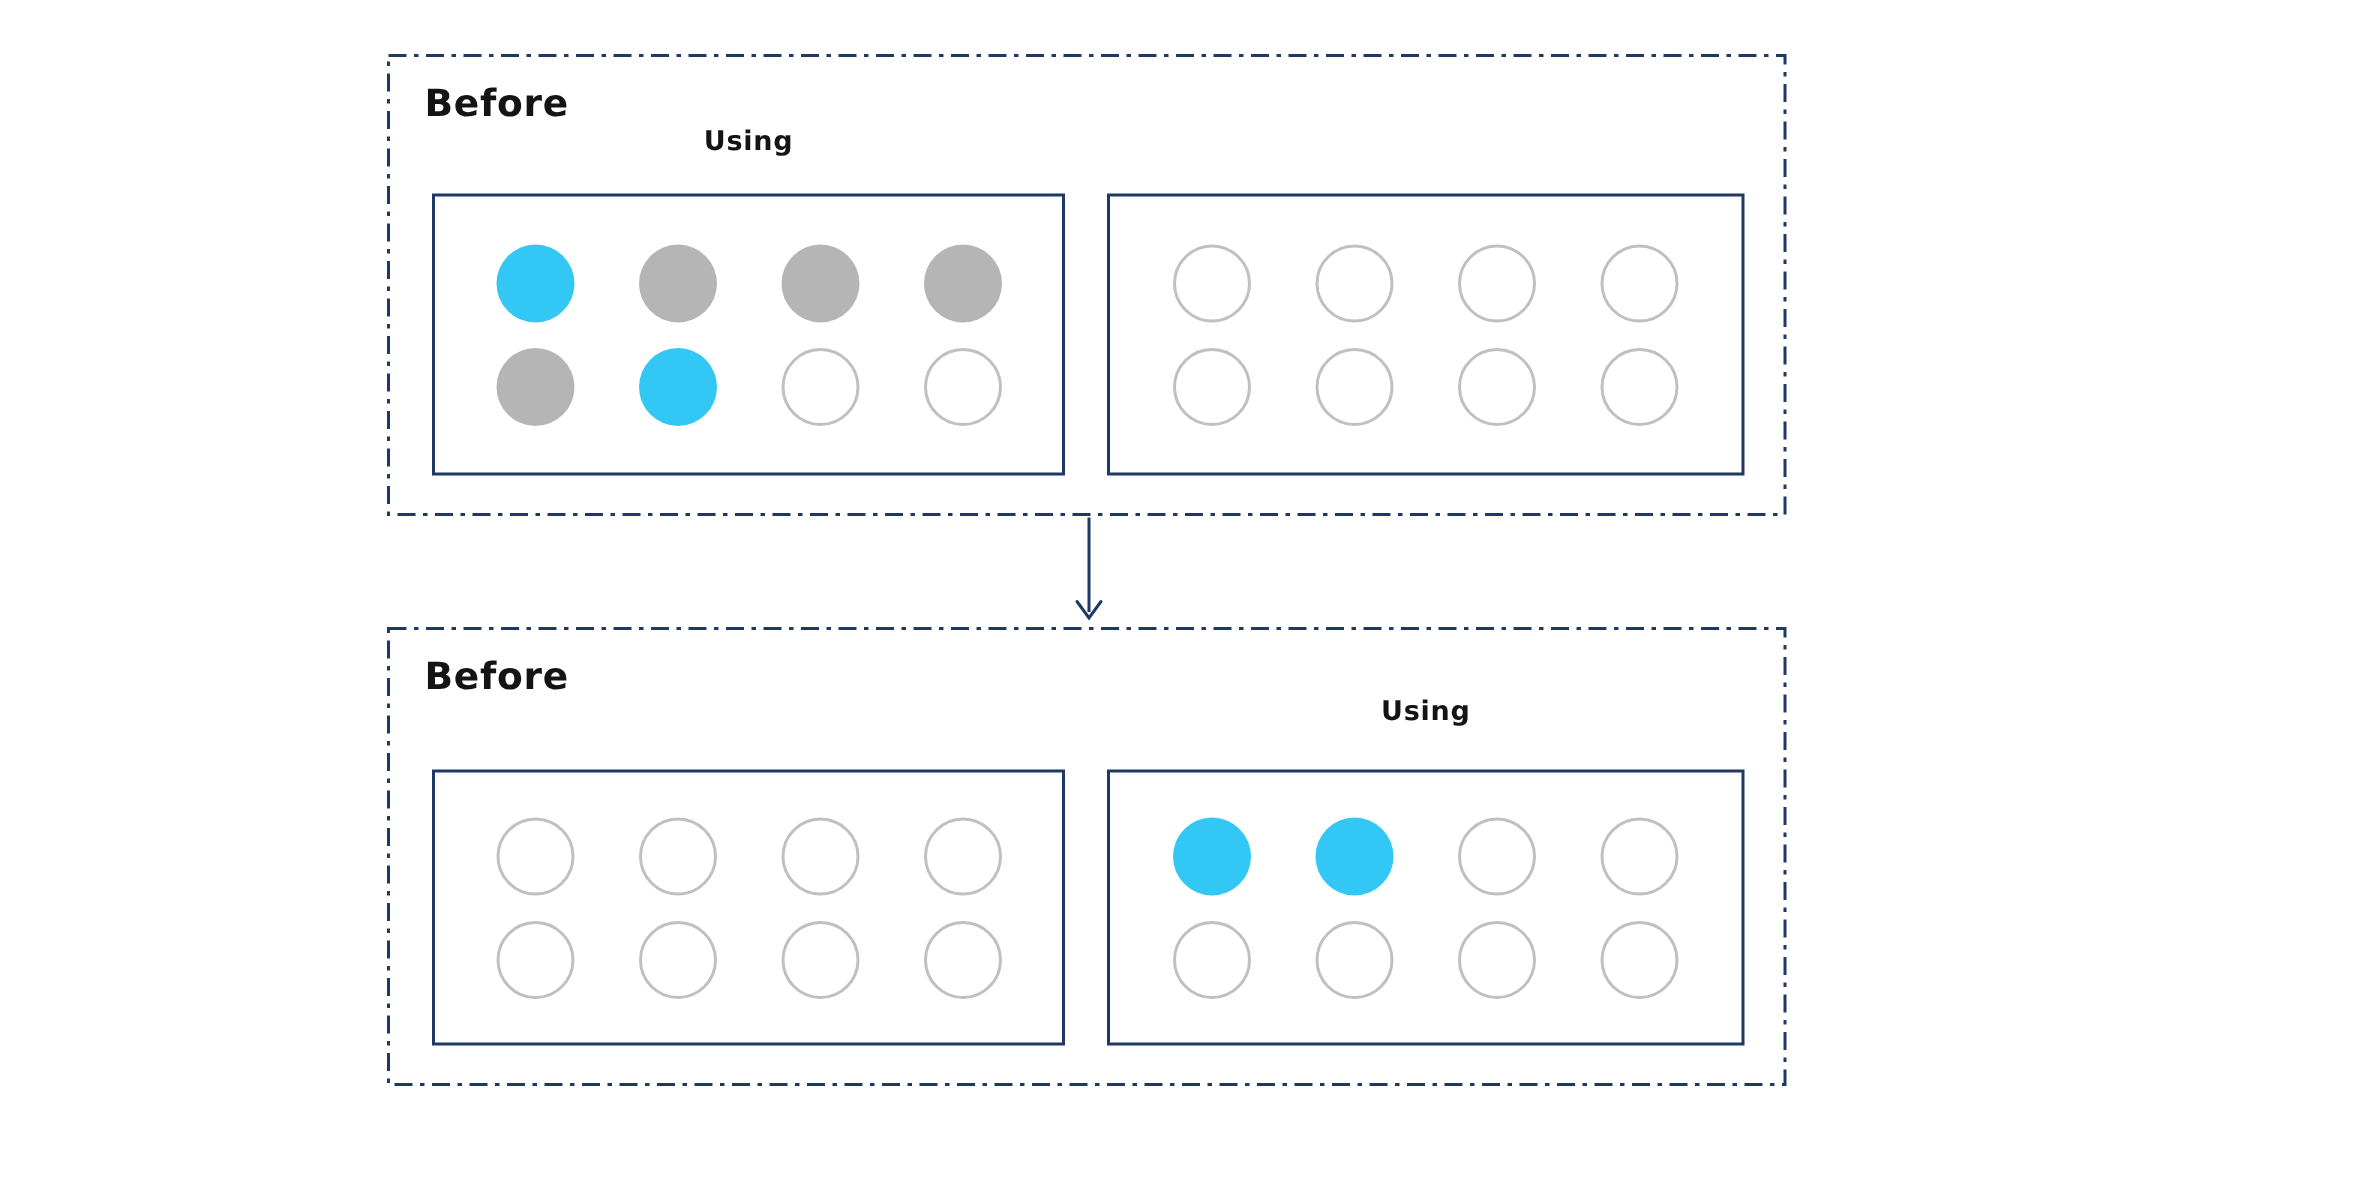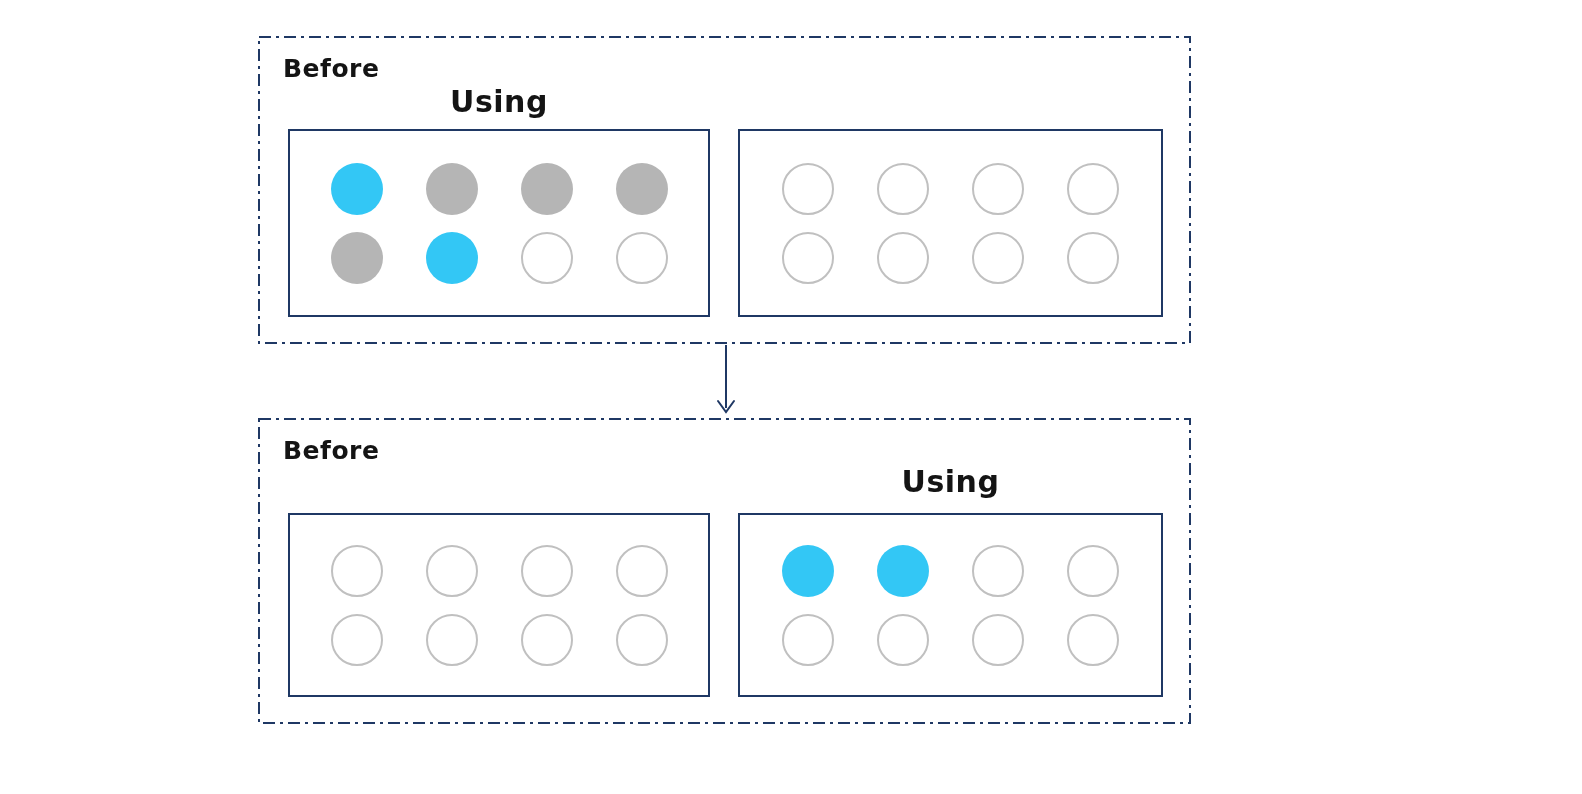--- a/index.html
+++ b/index.html
@@ -15,21 +15,21 @@
   }
   #bg-svg{position:absolute;left:0;top:0;width:1582px;height:794px;}
   .panel{position:absolute;width:932px;}
   #panel-before{left:258px;top:36px;height:307px;text-decoration:underline;}
   #panel-after{left:258px;top:418px;height:305px;}
   .panel-label{
     position:absolute;left:25px;top:18px;
     font-size:25px;font-weight:bold;color:#141414;letter-spacing:.5px;
   }
   .using-label{
-    position:absolute;font-size:30px;font-weight:bold;color:#141414;
+    position:absolute;font-size:18px;font-weight:bold;color:#141414;
     text-align:center;letter-spacing:.5px;
   }
   #using-before{left:30px;top:48px;width:422px;}
   #using-after{left:480px;top:46px;width:425px;}
   .pool{
     position:absolute;border:2px solid var(--navy);
     background:#ffffff;box-sizing:border-box;
   }
   .pool-left{left:30px;width:422px;}
   .pool-right{left:480px;width:425px;}

